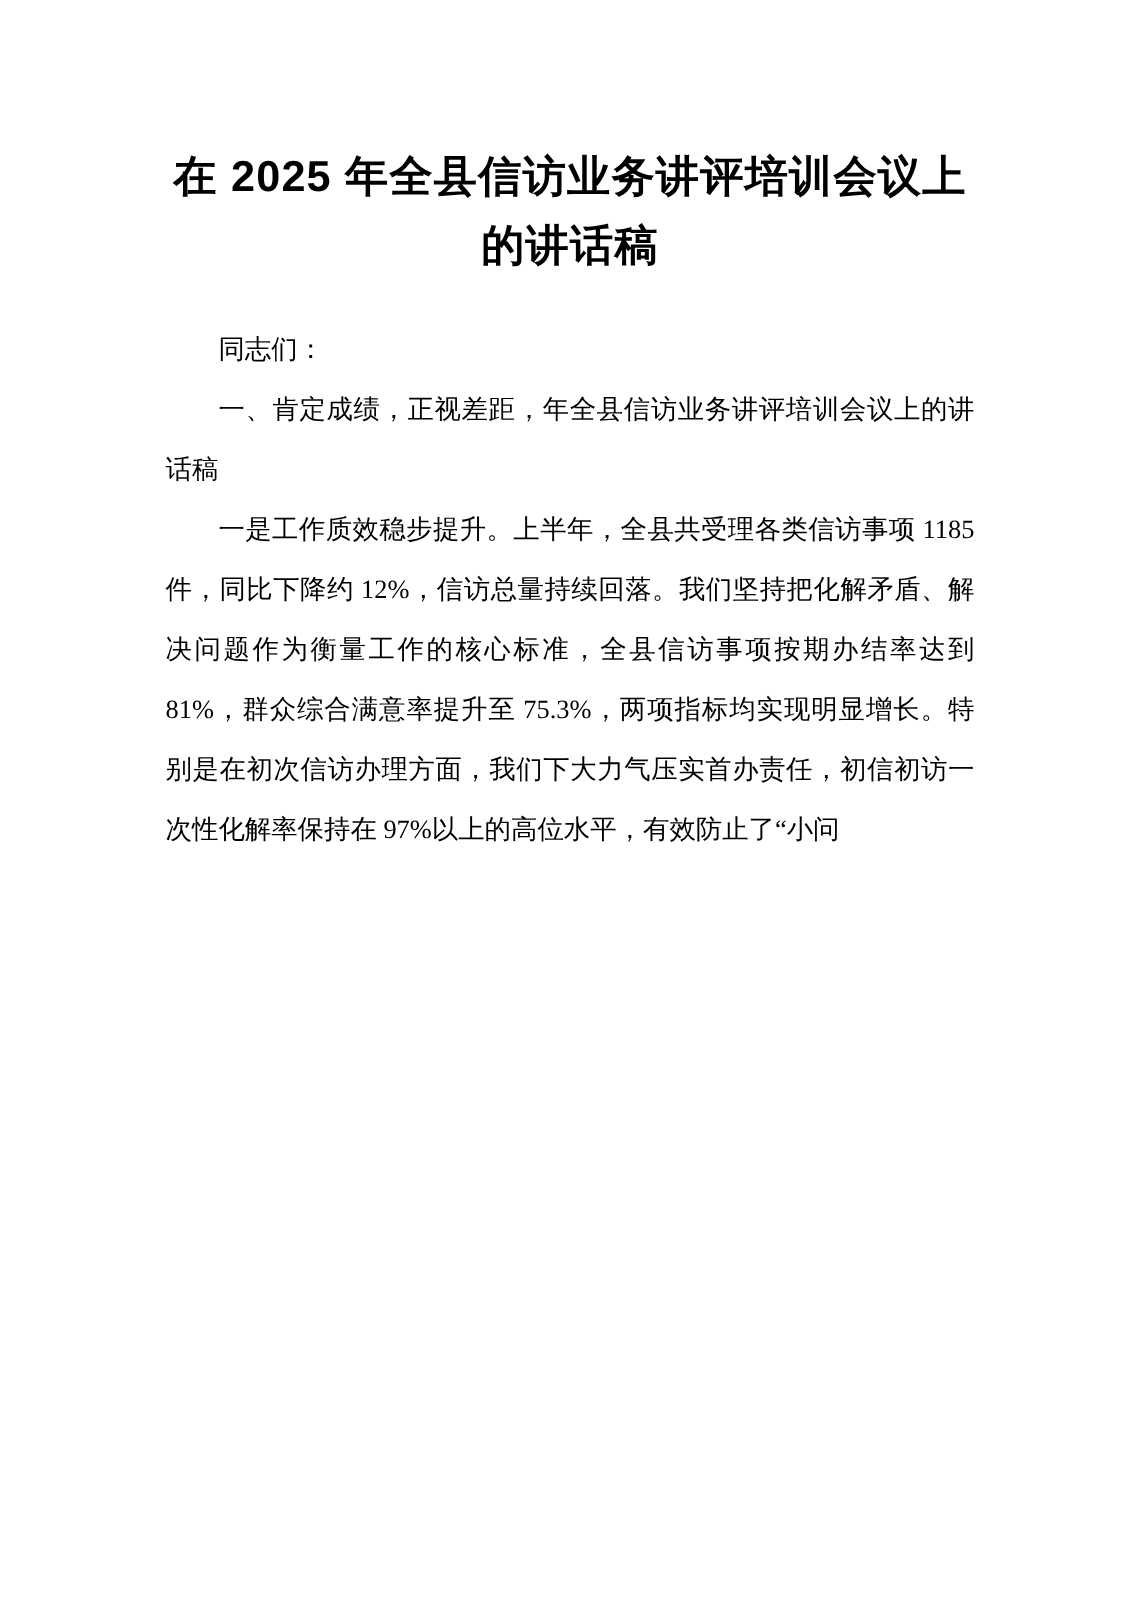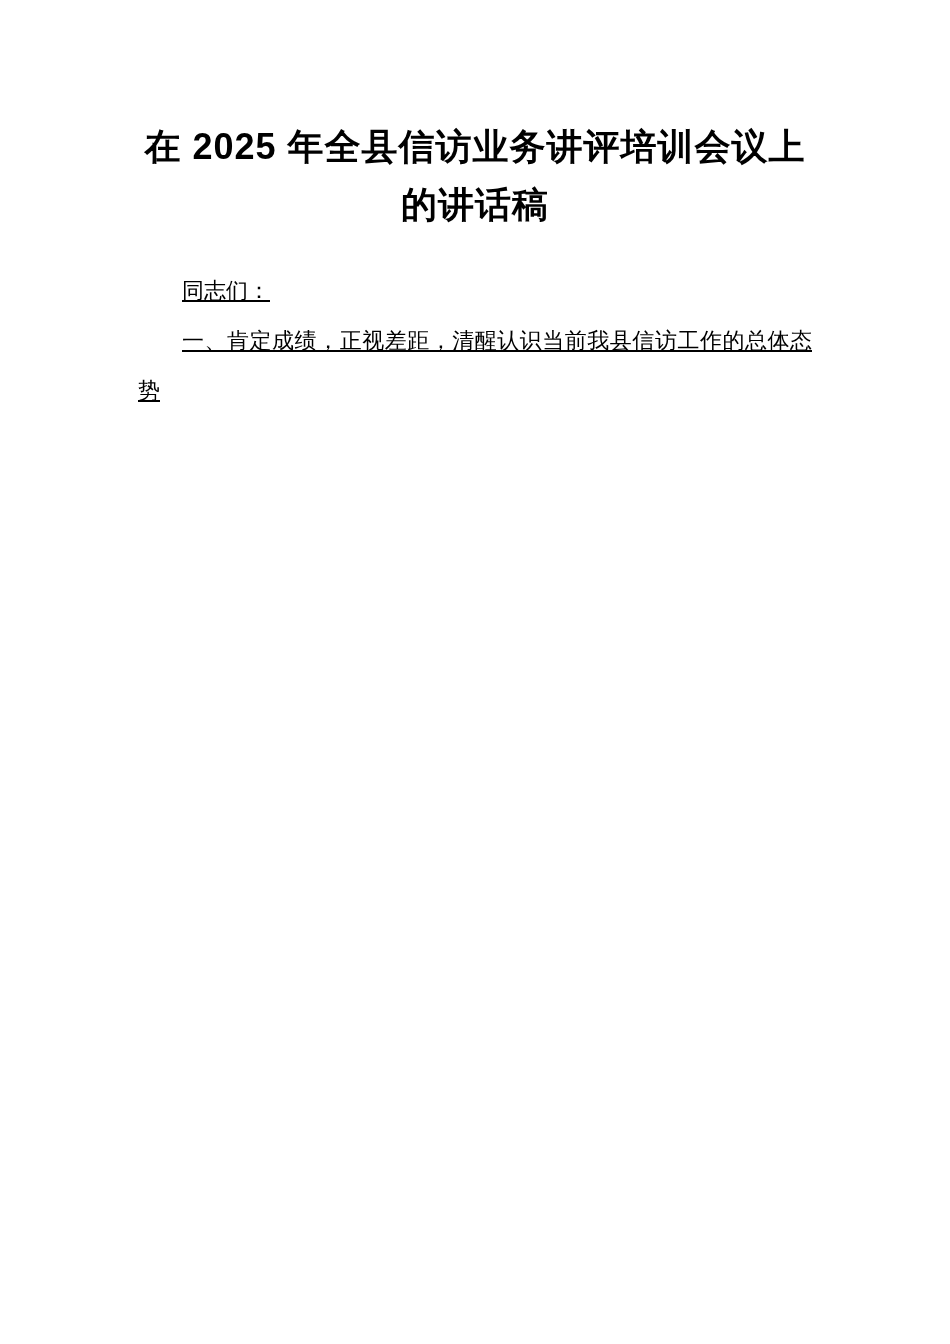--- a/index.html
+++ b/index.html
@@ -29,31 +29,31 @@
     }
     .doc-body {
       margin: 32px auto 0 auto;
       width: 674px;
       font-family: "Liberation Serif", "DejaVu Serif", serif;
       font-size: 22px;
       line-height: 50px;
       text-align: justify;
       text-justify: inter-character;
       color: #000000;
-      text-decoration: underline;
     }
     .doc-body p {
       margin: 0;
       padding: 0;
       text-indent: 44px;
       word-break: break-word;
     }
   </style>
 </head>
 <body>
 
 <div class="page">
   <h1 class="doc-title">在 2025 年全县信访业务讲评培训会议上的讲话稿</h1>
   <div class="doc-body">
     <p>同志们：</p>
-    <p>一、肯定成绩，正视差距，清醒认识当前我县信访工作的总体态势</p>
+    <p>一、肯定成绩，正视差距，年全县信访业务讲评培训会议上的讲话稿</p>
+    <p>一是工作质效稳步提升。上半年，全县共受理各类信访事项 1185 件，同比下降约 12%，信访总量持续回落。我们坚持把化解矛盾、解决问题作为衡量工作的核心标准，全县信访事项按期办结率达到 81%，群众综合满意率提升至 75.3%，两项指标均实现明显增长。特别是在初次信访办理方面，我们下大力气压实首办责任，初信初访一次性化解率保持在 97%以上的高位水平，有效防止了“小问</p>
   </div>
 </div>
 
 </body></html>

